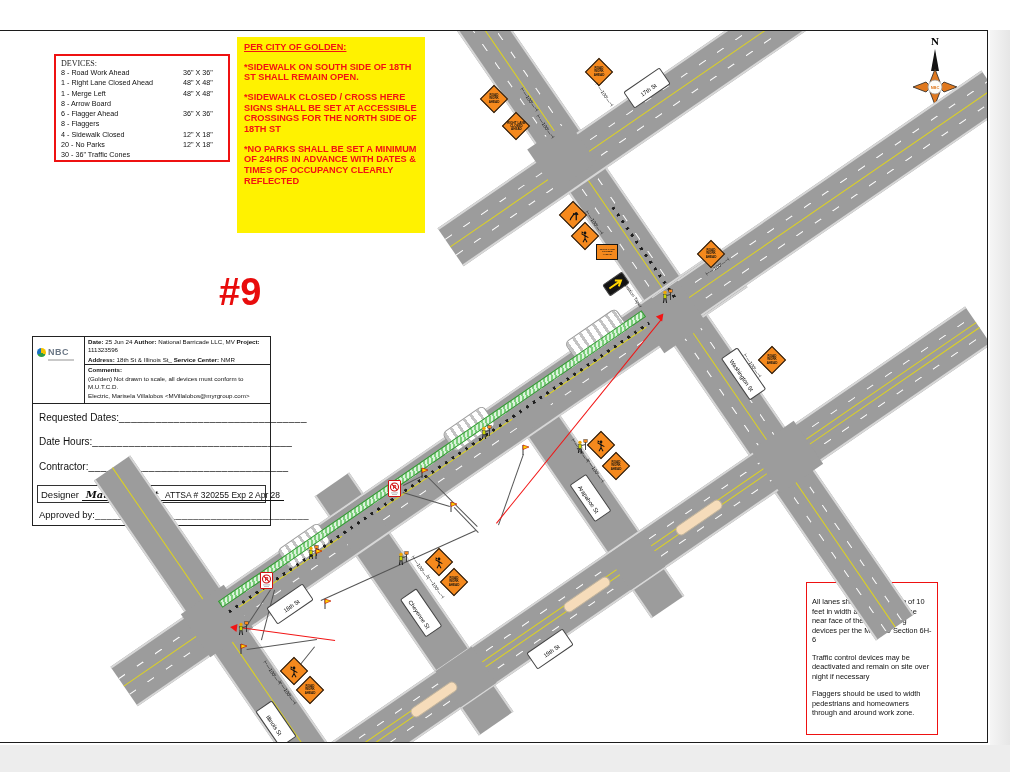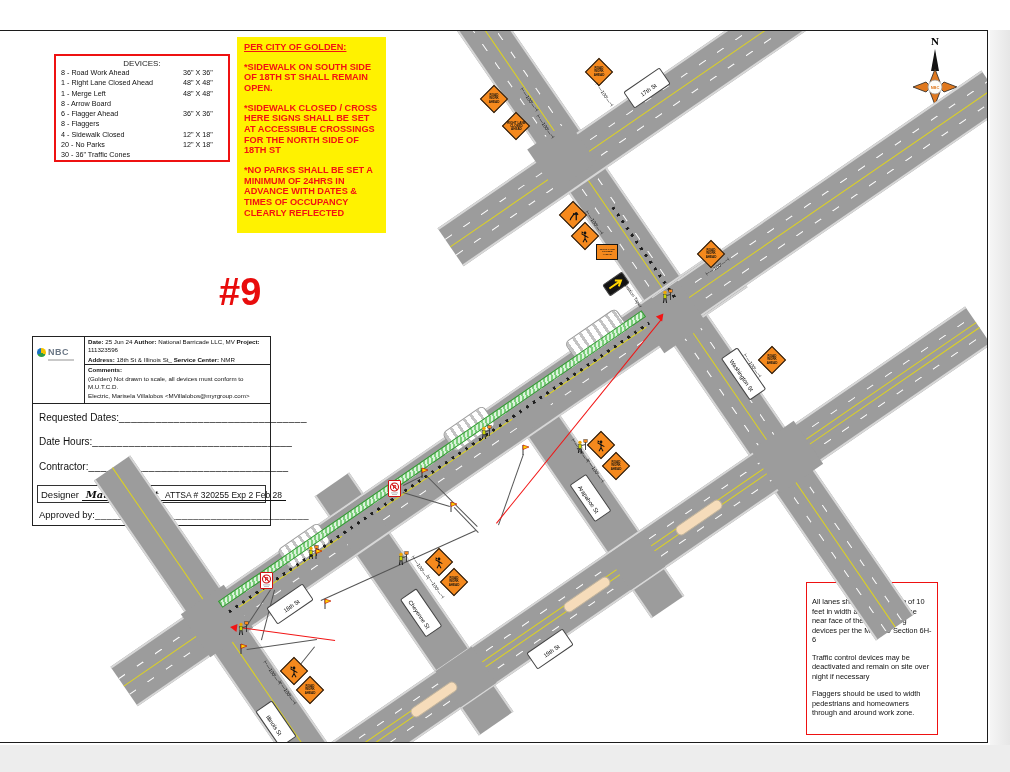--- a/index.html
+++ b/index.html
@@ -47,26 +47,26 @@
   .dim span { display:inline-block; transform:scale(0.7); }
   .lline { position:absolute; height:0; border-top:1px solid #555; transform-origin:0 0; }
   .rline { position:absolute; height:0; border-top:1.6px solid #f21414; transform-origin:0 0; }
   .rhead { position:absolute; width:0; height:0; border:4px solid transparent; transform-origin:0 50%; }
   .taper-label { position:absolute; font-size:7px; color:#111; transform-origin:center; }
   .taper-label span { display:inline-block; transform:scale(0.66); white-space:nowrap; }
 
   
   .devices-box { position:absolute; left:55px; top:55px; width:176px; height:108px;
                  border:2px solid #e11; background:#fff; padding:3px 5px 0 5px; }
-  .devices-title { text-align:center; font-size:8px; color:#222; }
+  .devices-title { text-align:left; font-size:8px; color:#222;font-family:Liberation Serif, serif; }
   .dev-row { display:flex; font-size:7.2px; line-height:10.3px; color:#111; }
   .dev-name { flex:1; white-space:nowrap; }
   .dev-size { width:40px; text-align:left; white-space:nowrap; }
 
-  .golden-box { position:absolute; left:238px; top:38px; width:149px; height:196px;
+  .golden-box { position:absolute; left:238px; top:38px; width:188px; height:196px;
                 background:#fff200; padding:5px 7px; color:#f31212; font-weight:bold;
                 font-size:9.2px; line-height:1.16; }
   .golden-title { text-decoration:underline; margin-bottom:9px; }
   .golden-p { margin-bottom:9px; }
 
   .plan-title { position:absolute; left:20px; top:283px; width:178px; text-align:center;
                 color:#e80c0c; font-weight:bold; font-size:17px; line-height:1.2; }
   .plan-number { position:absolute; left:220px; top:272px; color:#e80c0c; font-weight:bold;
                  font-size:38px; }
 
@@ -186,21 +186,21 @@
             <span>Requested Dates:</span><span class="blank">_______________________________</span>
           </div>
           <div class="f-row">
             <span>Date Hours:</span><span class="blank">_________________________________</span>
           </div>
           <div class="f-row">
             <span>Contractor:</span><span class="blank">_________________________________</span>
           </div>
           <div class="f-row designer-row">
             <span>Designer</span>
-            <span class="sig-line"><span class="sig">Matt Vincent</span><span class="cert">ATTSA # 320255  Exp 2 Feb 28</span></span>
+            <span class="sig-line"><span class="sig">Matt Vincent</span><span class="cert">ATTSA # 320255  Exp 2 Apr 28</span></span>
           </div>
           <div class="f-row approved-row">
             <span>Approved by:</span><span class="blank">_____________________________________</span>
           </div>
         </div>
       </div>
 
       <div class="note-box">
         <div class="note-title">NOTE:</div>
         <div class="note-p">All lanes should be minimum of 10 feet in width as measured to the near face of the channelizing devices per the MUTCD Section 6H-6</div>

